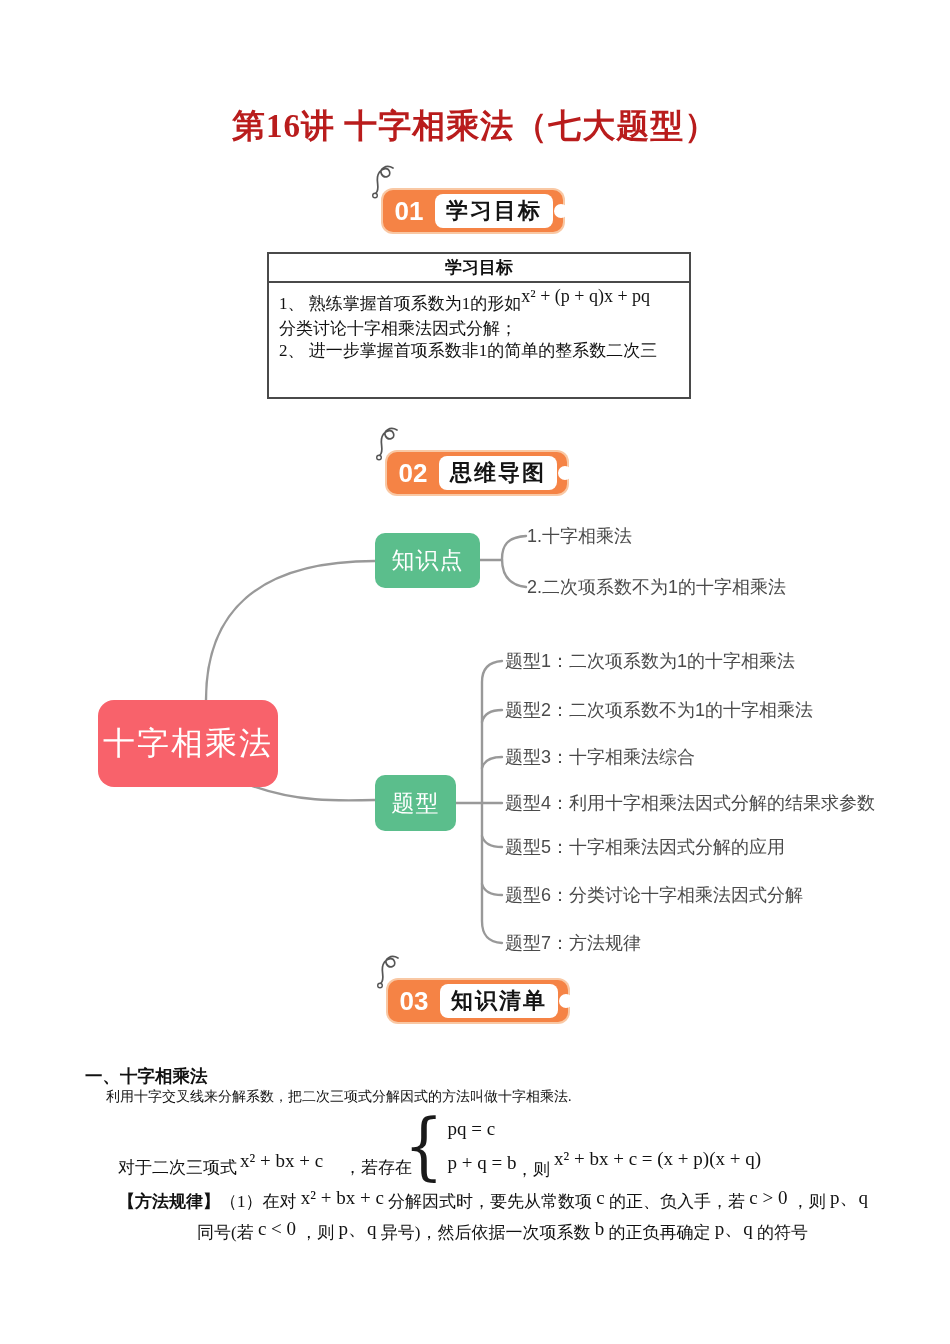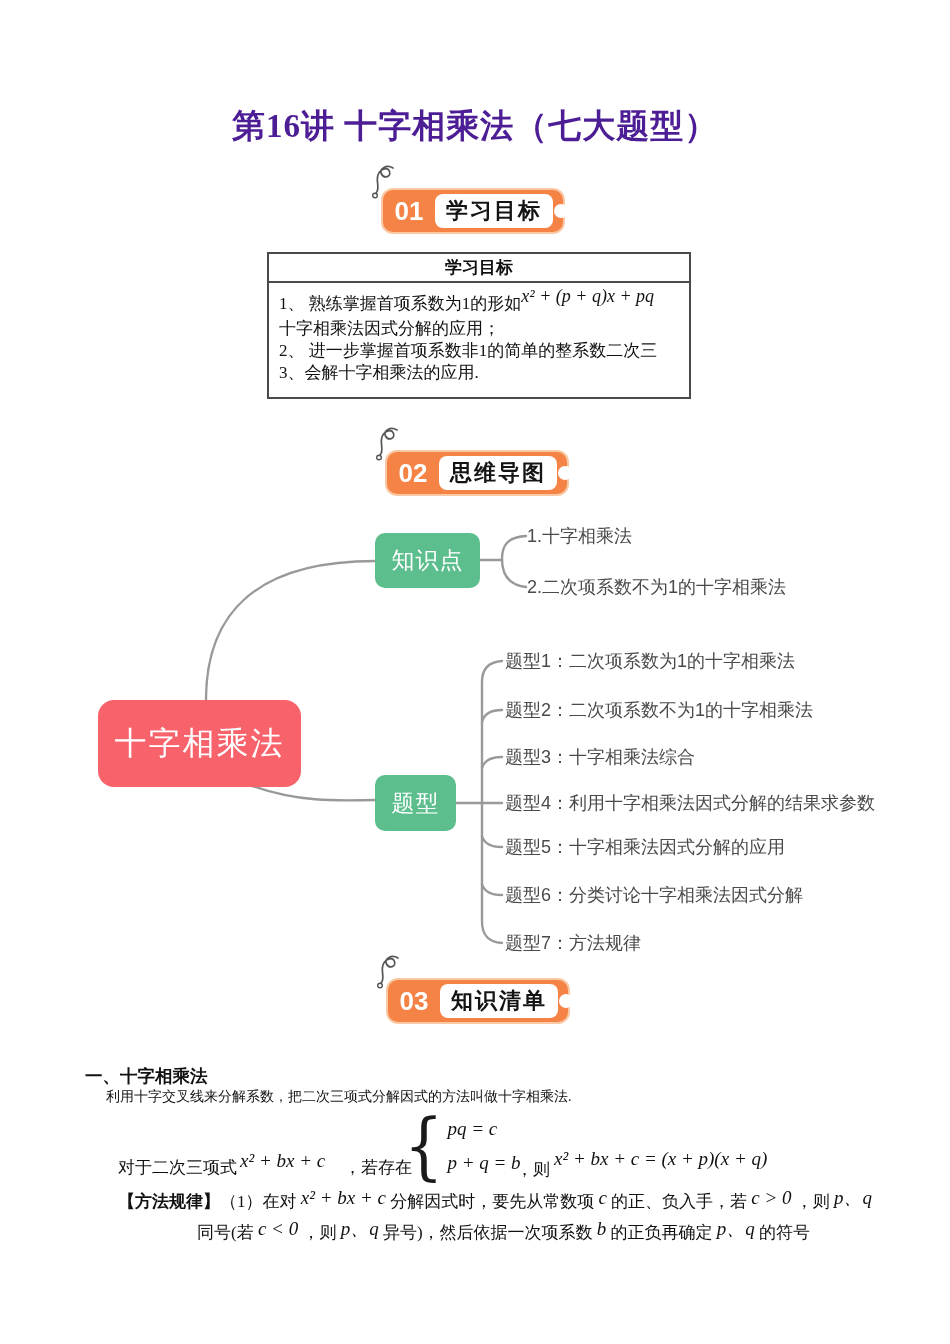--- a/index.html
+++ b/index.html
@@ -1,21 +1,21 @@
 <!DOCTYPE html>
 <html><head>
 <meta charset="utf-8">
 <style>
   html,body{margin:0;padding:0;background:#ffffff;}
   .page{position:relative;width:950px;height:1344px;background:#ffffff;overflow:hidden;
         font-family:"Liberation Serif","DejaVu Serif",serif;color:#111;}
 
   
   .title{position:absolute;left:0;top:104px;width:950px;margin:0;text-align:center;
-         font-size:33px;font-weight:bold;letter-spacing:1px;color:#4c1d95;}
+         font-size:33px;font-weight:bold;letter-spacing:1px;color:#b91c1c;}
 
   
   .badge{position:absolute;width:180px;height:42px;}
   .badge-body{position:relative;width:180px;height:42px;background:#F58345;border-radius:10px;
               box-shadow:0 0 0 2px #f9c8a4;display:flex;align-items:center;
               font-family:"Liberation Sans","DejaVu Sans",sans-serif;}
   .badge-num{width:52px;text-align:center;color:#ffffff;font-size:26px;font-weight:bold;}
   .badge-label{flex:1;margin:4px 10px 4px 0;background:#ffffff;border-radius:8px;height:34px;
                display:flex;align-items:center;justify-content:center;color:#141414;
                font-size:22px;font-weight:bold;letter-spacing:2px;}
@@ -24,28 +24,28 @@
   .pin{position:absolute;left:-14px;top:-26px;}
 
   
   .obj-box{position:absolute;left:267px;top:252px;width:424px;height:147px;
            border:2px solid #4a4a4a;box-sizing:border-box;background:#fff;}
   .obj-header{height:27px;line-height:27px;text-align:center;font-weight:bold;font-size:17px;
               border-bottom:2px solid #4a4a4a;}
   .obj-body{padding:9px 8px 0 10px;font-size:17px;line-height:22px;white-space:nowrap;}
   .obj-line{height:22px;}
   .obj-line.first{height:26px;}
-  .math{font-family:"Liberation Serif","DejaVu Serif",serif;font-style:italic;font-size:18px;}
+  .math{font-family:"Liberation Serif","DejaVu Serif",serif;font-size:18px;}
   .raised{position:relative;top:-7px;}
 
   
   .mm-lines{position:absolute;left:0;top:0;pointer-events:none;}
   .mm-node{position:absolute;display:flex;align-items:center;justify-content:center;
            color:#ffffff;font-family:"Liberation Sans","DejaVu Sans",sans-serif;}
-  .mm-root{left:98px;top:700px;width:203px;height:87px;background:#F8626B;border-radius:16px;
+  .mm-root{left:98px;top:700px;width:180px;height:87px;background:#F8626B;border-radius:16px;
            font-size:32px;letter-spacing:2px;}
   .mm-knowledge{left:375px;top:533px;width:105px;height:55px;background:#5BBE8C;border-radius:10px;
            font-size:23px;letter-spacing:1px;}
   .mm-types{left:375px;top:775px;width:81px;height:56px;background:#5BBE8C;border-radius:10px;
            font-size:23px;letter-spacing:1px;}
   .mm-item{position:absolute;font-family:"Liberation Sans","DejaVu Sans",sans-serif;
            font-size:18px;line-height:20px;color:#4a4a4a;white-space:nowrap;}
 
   
   .kn-heading{position:absolute;left:85px;top:1064px;font-size:17.5px;font-weight:bold;}
@@ -80,23 +80,22 @@
       <span class="badge-num">01</span>
       <span class="badge-label">学习目标</span>
       <span class="badge-notch"></span>
     </div>
   </div>
 
   <div class="obj-box">
     <div class="obj-header">学习目标</div>
     <div class="obj-body">
       <div class="obj-line first"><span>1、 熟练掌握首项系数为1的形如</span><span class="math raised">x² + (p + q)x + pq</span></div>
-      <div class="obj-line">十字相乘法因式分解的应用；</div>
+      <div class="obj-line">分类讨论十字相乘法因式分解；</div>
       <div class="obj-line">2、 进一步掌握首项系数非1的简单的整系数二次三</div>
-      <div class="obj-line">3、会解十字相乘法的应用.</div>
     </div>
   </div>
 
   <div class="badge" style="left:387px;top:452px">
     <svg class="pin" width="34" height="36" viewBox="0 0 34 36">
       <path d="M24,4 C17,0 10,5 12.5,10 C15,15 22.5,13 20.5,7.5 C18.5,2.5 10,4.5 8.5,13 C7.5,19 11,25 7,29" stroke="#555" fill="none" stroke-width="1.7" stroke-linecap="round"></path>
       <circle cx="6" cy="31.5" r="2.3" fill="#ffffff" stroke="#555" stroke-width="1.4"></circle>
     </svg>
     <div class="badge-body">
       <span class="badge-num">02</span>

